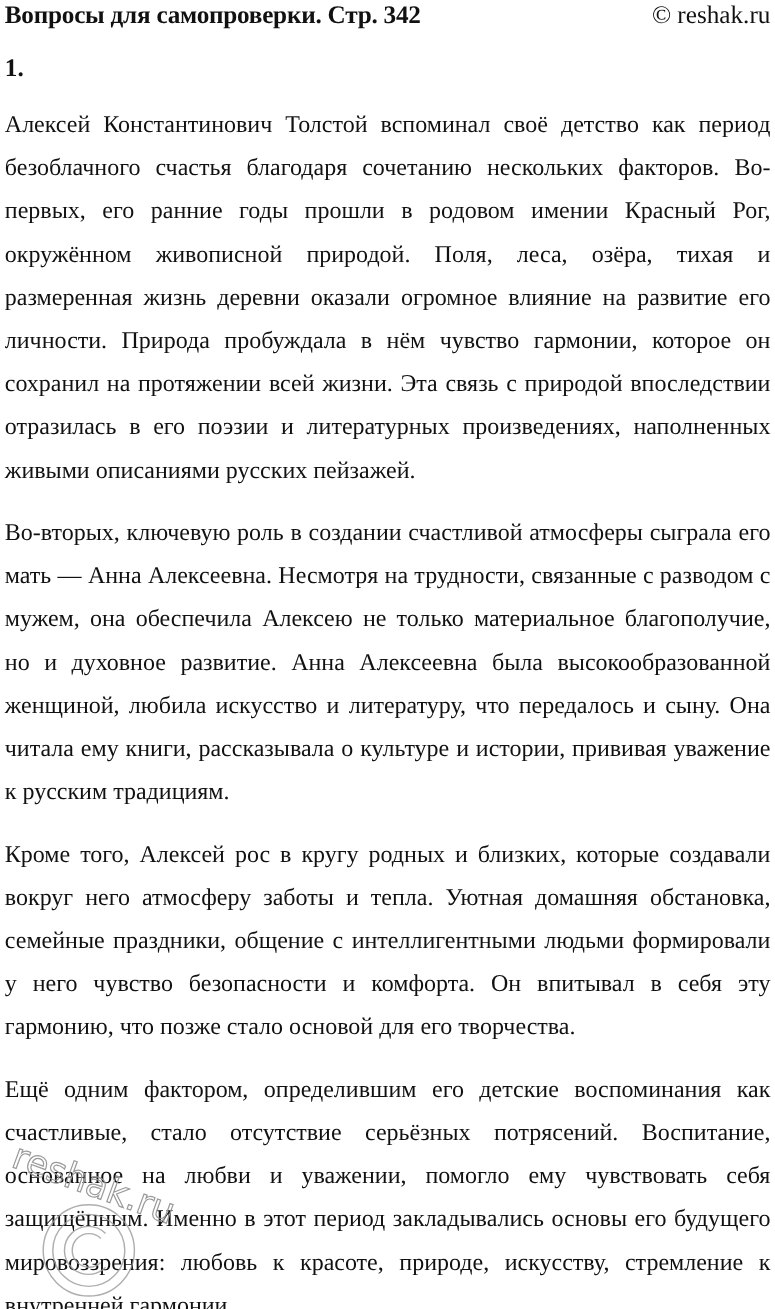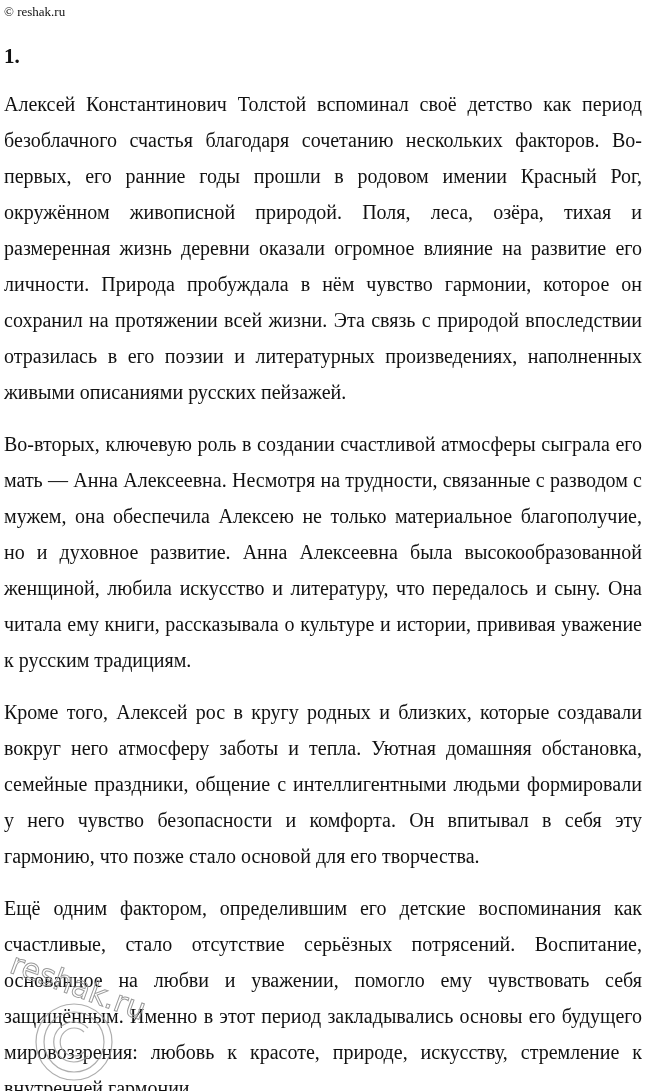--- a/index.html
+++ b/index.html
@@ -25,21 +25,21 @@
     justify-content: space-between;
     align-items: flex-start;
   }
   .header-title {
     font-weight: bold;
     font-size: 21px;
     line-height: 24px;
     letter-spacing: -0.2px;
   }
   .header-source {
-    font-size: 13px;
+    font-size: 21px;
     line-height: 24px;
   }
   .question-number {
     position: absolute;
     top: 44px;
     left: 4px;
     font-weight: bold;
     font-size: 21px;
     line-height: 24px;
   }
@@ -62,20 +62,21 @@
     top: 950px;
     width: 170px;
     height: 141px;
     pointer-events: none;
   }
 </style>
 </head>
 <body>
 
 <div class="header">
+  <span class="header-title">Вопросы для самопроверки. Стр. 342</span>
   <span class="header-source">© reshak.ru</span>
 </div>
 
 <div class="question-number">1.</div>
 
 <div class="content">
   <p class="para">Алексей Константинович Толстой вспоминал своё детство как период безоблачного счастья благодаря сочетанию нескольких факторов. Во-первых, его ранние годы прошли в родовом имении Красный Рог, окружённом живописной природой. Поля, леса, озёра, тихая и размеренная жизнь деревни оказали огромное влияние на развитие его личности. Природа пробуждала в нём чувство гармонии, которое он сохранил на протяжении всей жизни. Эта связь с природой впоследствии отразилась в его поэзии и литературных произведениях, наполненных живыми описаниями русских пейзажей.</p>
   <p class="para">Во-вторых, ключевую роль в создании счастливой атмосферы сыграла его мать — Анна Алексеевна. Несмотря на трудности, связанные с разводом с мужем, она обеспечила Алексею не только материальное благополучие, но и духовное развитие. Анна Алексеевна была высокообразованной женщиной, любила искусство и литературу, что передалось и сыну. Она читала ему книги, рассказывала о культуре и истории, прививая уважение к русским традициям.</p>
   <p class="para">Кроме того, Алексей рос в кругу родных и близких, которые создавали вокруг него атмосферу заботы и тепла. Уютная домашняя обстановка, семейные праздники, общение с интеллигентными людьми формировали у него чувство безопасности и комфорта. Он впитывал в себя эту гармонию, что позже стало основой для его творчества.</p>
   <p class="para">Ещё одним фактором, определившим его детские воспоминания как счастливые, стало отсутствие серьёзных потрясений. Воспитание, основанное на любви и уважении, помогло ему чувствовать себя защищённым. Именно в этот период закладывались основы его будущего мировоззрения: любовь к красоте, природе, искусству, стремление к внутренней гармонии.</p>

